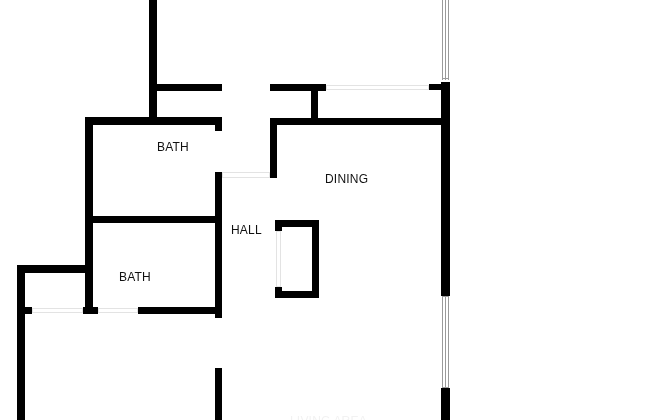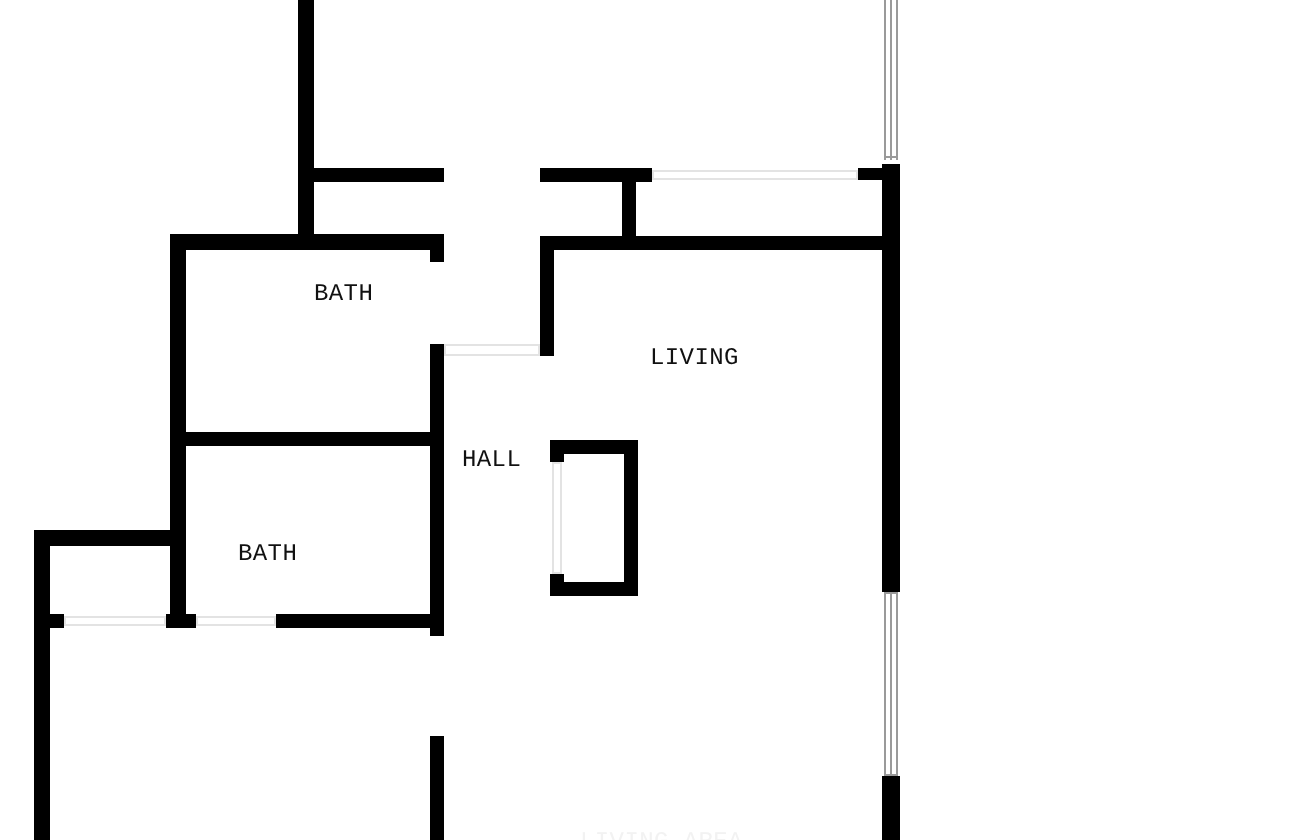--- a/index.html
+++ b/index.html
@@ -1,18 +1,18 @@
 <!DOCTYPE html>
 <html><head>
 <meta charset="utf-8">
 <style>
   html, body { margin: 0; padding: 0; background: #ffffff; }
   body { width: 650px; height: 420px; overflow: hidden; position: relative;
          font-family: "Liberation Sans", sans-serif; }
-  #plan { position: absolute; left: 0; top: 0; width: 650px; height: 420px; font-family: Liberation Mono, monospace; }
+  #plan { position: absolute; left: 0; top: 0; width: 650px; height: 420px; }
   .wall { position: absolute; background: #000000; }
   .door { position: absolute; border: 1px solid #e3e3e3; background: #ffffff; box-sizing: border-box; }
   .window-v { position: absolute; box-sizing: border-box; border-left: 1px solid #9a9a9a; border-right: 1px solid #9a9a9a; background: #ffffff; }
   .window-v::after { content: ""; position: absolute; left: 50%; top: 0; bottom: 0; width: 1px; margin-left: -0.5px; background: #9a9a9a; }
   .window-cap { position: absolute; height: 1px; background: #9a9a9a; }
   .label { position: absolute; font-size: 12px; color: #111111; letter-spacing: 0.2px; white-space: nowrap; }
   .label.faint { color: #f2f2f2; }
 </style>
 </head>
 <body>
@@ -64,17 +64,17 @@
   <div class="door" style="left:276px;top:231px;width:5px;height:56px;"></div>
 
   <div class="window-v" style="left:442px;top:0;width:7px;height:80px;"></div>
   <div class="window-cap" style="left:442px;top:78px;width:7px;"></div>
   <div class="window-v" style="left:442px;top:296px;width:7px;height:92px;"></div>
   <div class="window-cap" style="left:442px;top:296px;width:7px;"></div>
   <div class="window-cap" style="left:442px;top:387px;width:7px;"></div>
 
   <div class="label" style="left:157px;top:140px;">BATH</div>
   <div class="label" style="left:119px;top:270px;">BATH</div>
-  <div class="label" style="left:325px;top:172px;">LIVING</div>
+  <div class="label" style="left:325px;top:172px;">DINING</div>
   <div class="label" style="left:231px;top:223px;text-align:center;">HALL</div>
   <div class="label faint" style="left:290px;top:414px;">LIVING AREA</div>
 
 </div>
 
 </body></html>

